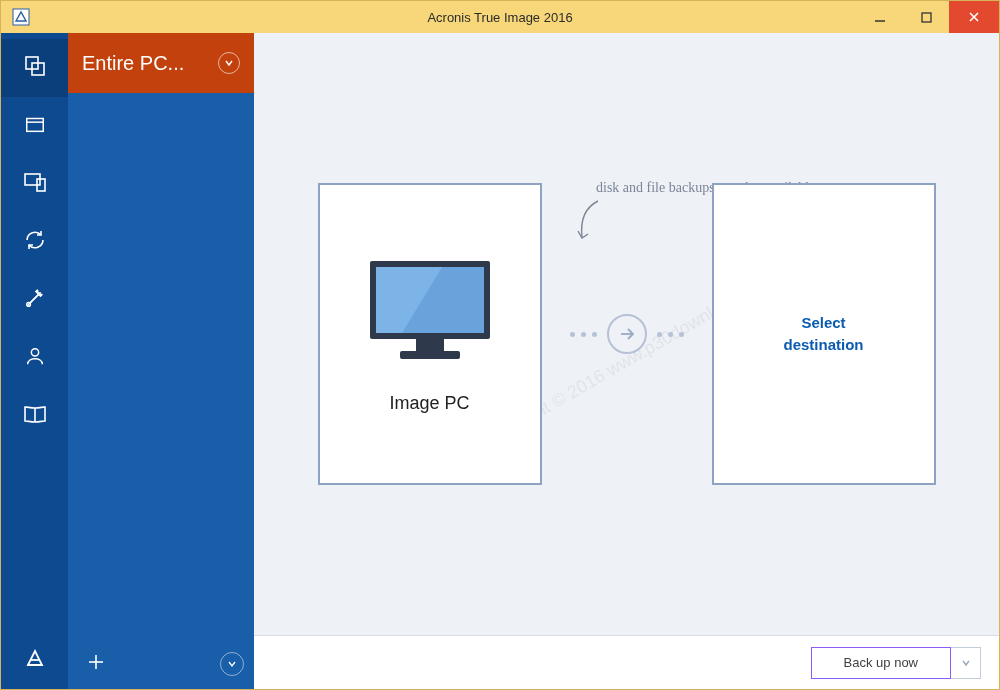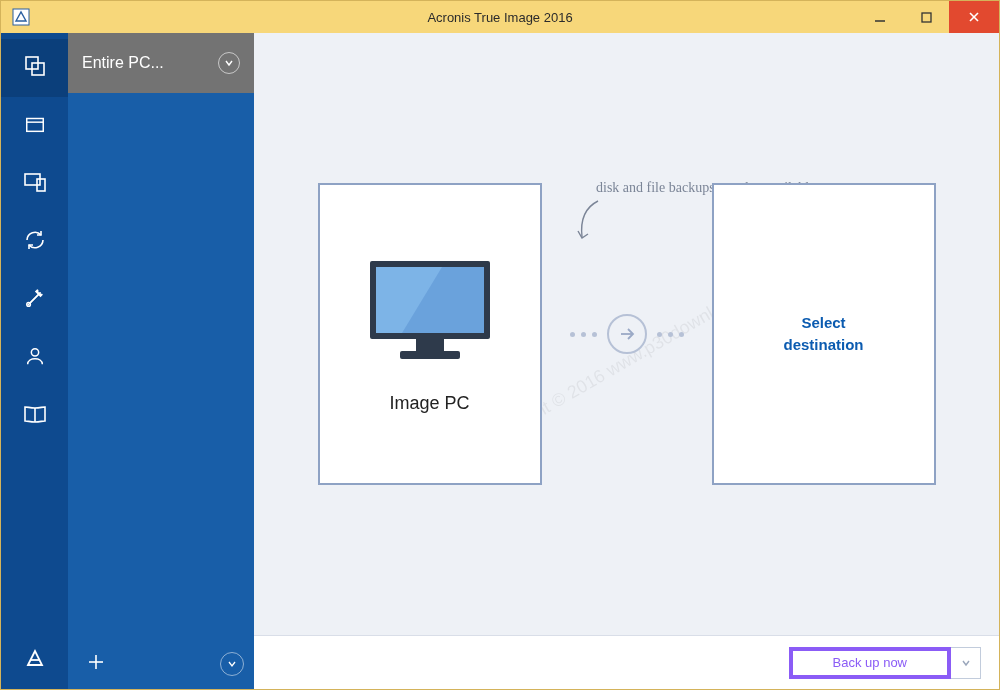--- a/index.html
+++ b/index.html
@@ -15,42 +15,42 @@
   
   .body { flex:1; display:flex; min-height:0; }
   
   .rail { width:67px; background:#0e4a8f; display:flex; flex-direction:column; align-items:center; padding-top:6px; }
   .rail .rail-item { width:100%; height:58px; display:flex; align-items:center; justify-content:center; cursor:pointer; }
   .rail .rail-item.active { background:#0b3f7b; }
   .rail .spacer { flex:1; }
   .rail svg { stroke:#fff; fill:none; }
   
   .listcol { width:186px; background:#185ea8; display:flex; flex-direction:column; color:#fff; }
-  .listcol .entry { height:60px; background:#737373; display:flex; align-items:center; padding:0 14px; font-size:16px; cursor:pointer; }
+  .listcol .entry { height:60px; background:#c2410c; display:flex; align-items:center; padding:0 14px; font-size:20px; cursor:pointer; }
   .listcol .entry .label { flex:1; white-space:nowrap; overflow:hidden; text-overflow:ellipsis; }
   .listcol .entry .chev { width:22px; height:22px; border:1px solid rgba(255,255,255,0.6); border-radius:50%; display:flex; align-items:center; justify-content:center; }
   .listcol .bottom { margin-top:auto; height:50px; display:flex; align-items:center; padding:0 10px; }
   .listcol .bottom .add { width:36px; height:36px; display:flex; align-items:center; justify-content:center; cursor:pointer; }
   .listcol .bottom .expand { margin-left:auto; width:24px; height:24px; border:1px solid rgba(255,255,255,0.5); border-radius:50%; display:flex; align-items:center; justify-content:center; cursor:pointer; }
   
   .main { flex:1; background:#eef1f6; display:flex; flex-direction:column; position:relative; }
   .stage { flex:1; display:flex; align-items:center; justify-content:center; gap:28px; position:relative; }
   .card { width:224px; height:302px; border:2px solid #8ea2c4; background:#fff; display:flex; flex-direction:column; align-items:center; justify-content:center; cursor:pointer; }
   .card.dest { color:#0b5bb0; font-weight:600; font-size:15px; line-height:1.5; text-align:center; }
   .card.source .pc { margin-bottom:24px; }
   .card.source .caption { font-size:18px; color:#222; }
   .arrow-wrap { display:flex; align-items:center; gap:10px; }
   .dots3 { display:flex; gap:6px; }
   .dots3 span { width:5px; height:5px; background:#b6c1d6; border-radius:50%; }
   .arrow-circle { width:40px; height:40px; border:2px solid #b6c1d6; border-radius:50%; display:flex; align-items:center; justify-content:center; }
   .hint { position:absolute; left:342px; top:146px; width:250px; font-family:"Segoe Script","Comic Sans MS",cursive; font-size:14px; color:#7b8597; line-height:1.25; }
   .hint svg { position:absolute; left:-24px; top:18px; }
   
   .footer { height:54px; border-top:1px solid #d9dee8; background:#fff; display:flex; align-items:center; justify-content:flex-end; padding:0 18px; gap:0; }
-  .btn-main { height:32px; border:4px solid #8b5cf6; background:#fff; color:#8b5cf6; font-size:13px; padding:0 40px; display:flex; align-items:center; cursor:default; }
+  .btn-main { height:32px; border:1px solid #8b5cf6; background:#fff; color:#404040; font-size:13px; padding:0 32px; display:flex; align-items:center; cursor:default; }
   .btn-drop { height:32px; width:30px; border:1px solid #c2ccdc; border-left:none; background:#fff; display:flex; align-items:center; justify-content:center; cursor:pointer; }
   
   .wm { position:absolute; top:50%; left:50%; transform:translate(-50%,-50%) rotate(-30deg); color:rgba(0,0,0,0.06); font-size:18px; pointer-events:none; white-space:nowrap; }
 </style>
 </head>
 <body>
 
 <div class="window">
 
   <div class="titlebar">

